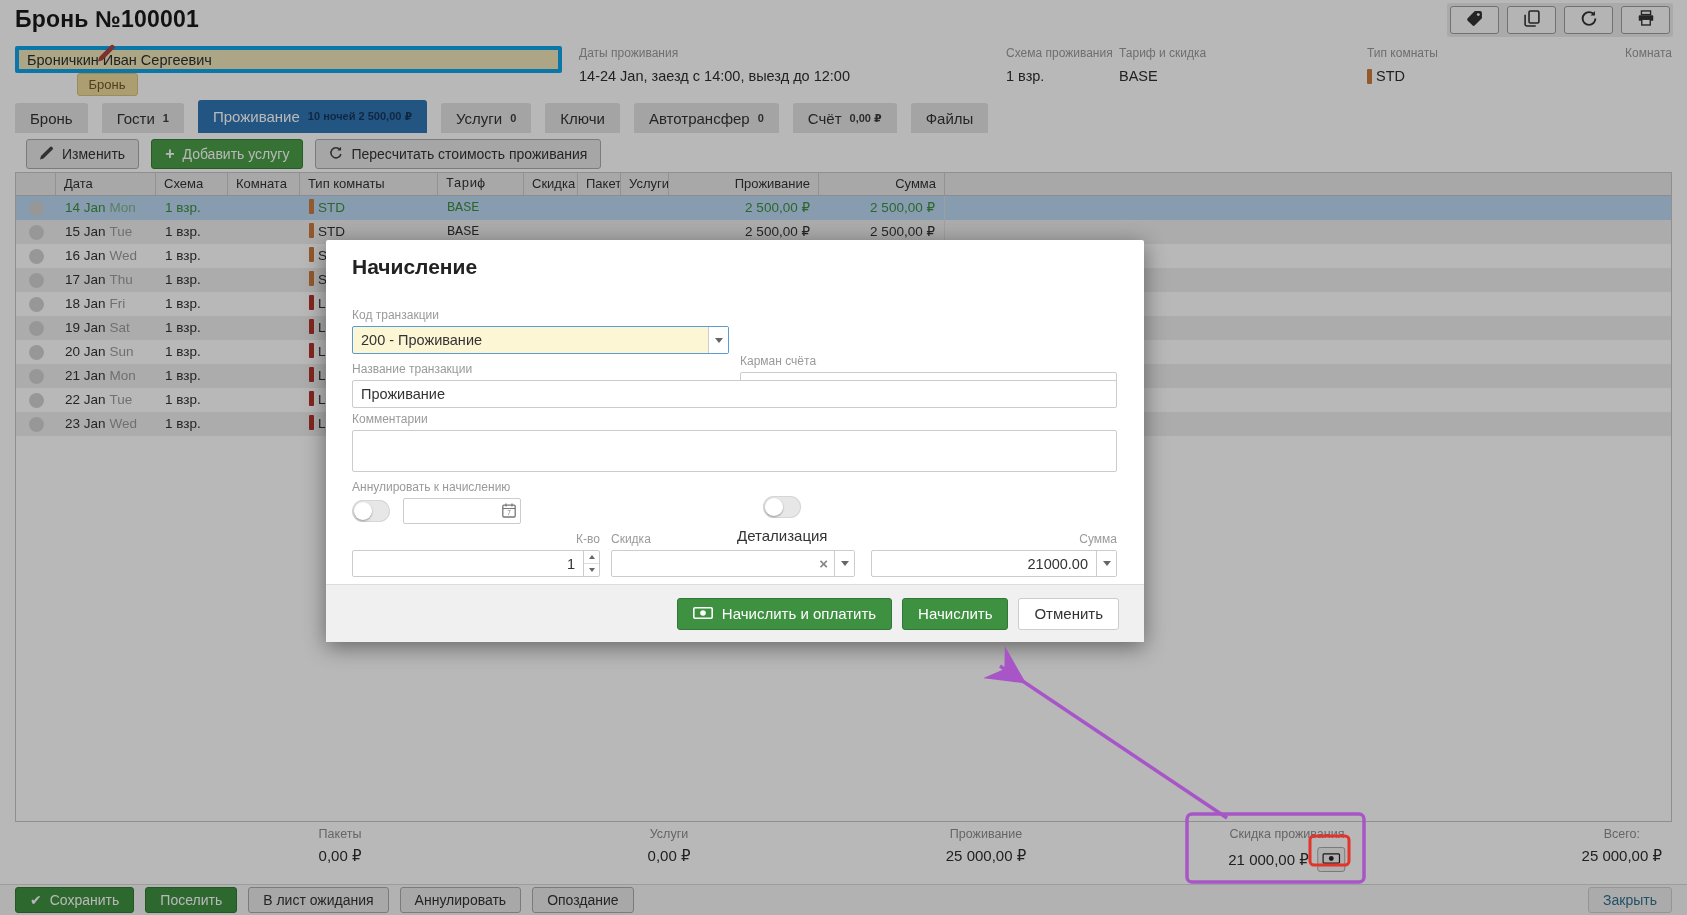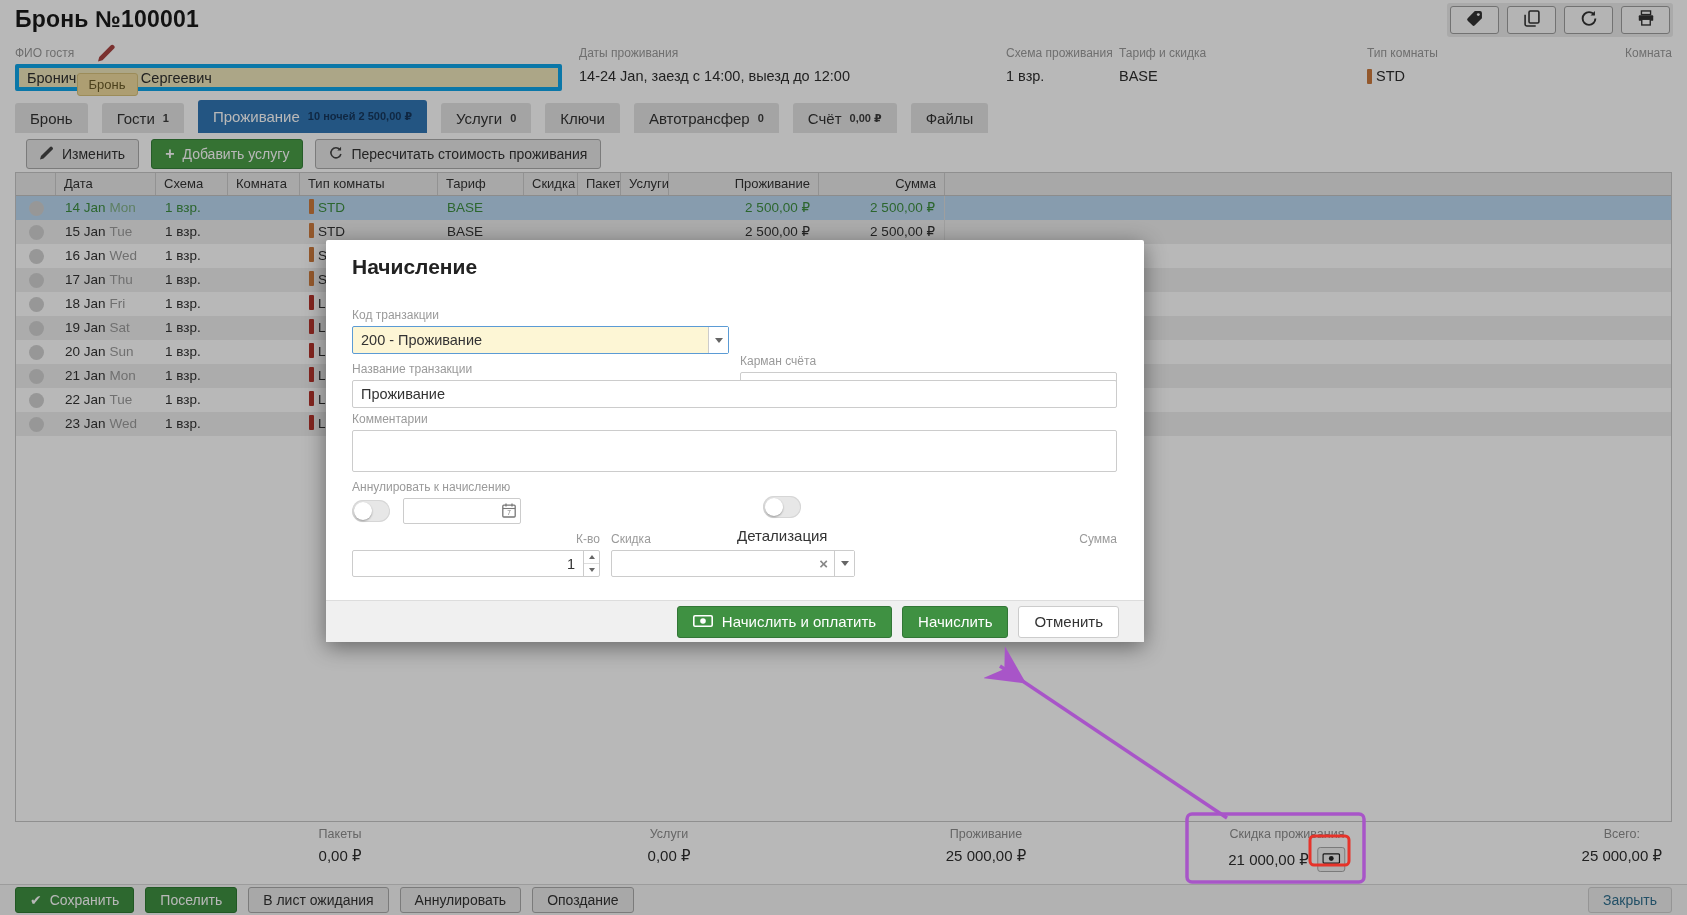--- a/index.html
+++ b/index.html
@@ -49,21 +49,21 @@
   .th{padding:0 8px;border-right:1px solid #cbcbcb;white-space:nowrap;overflow:hidden;}
   .th.c-fill{border-right:none;}
   .trow{display:flex;height:24px;line-height:24px;font-size:13.5px;color:#333;flex:0 0 auto;cursor:pointer;}
   .trow:nth-child(even){background:#efefef;}
   .trow.selected{background:#bcd9f2;}
   .trow.selected .td, .trow.selected .date-txt{color:#3e8e41;}
   .trow.selected .dow{color:#82b189;}
   .td{padding:0 9px;white-space:nowrap;overflow:hidden;}
   .c-sel{width:40px;display:flex;align-items:center;justify-content:center;padding:0;}
   .c-date{width:100px;}.c-scheme{width:72px;}.c-room{width:72px;}.c-type{width:138px;}
-  .c-tariff{width:86px;}.c-disc{width:54px;}.c-pack{width:43px;}.c-serv{width:48px;}
+  .c-tariff{width:86px;font-family:Liberation Mono, monospace;}.c-disc{width:54px;}.c-pack{width:43px;}.c-serv{width:48px;}
   .c-lodge{width:150px;text-align:right;}.c-sum{width:126px;text-align:right;}
   .td.c-sum{border-right:1px solid #ddd;}
   .c-fill{flex:1;}
   .rowdot{width:15px;height:15px;border-radius:50%;background:#d2d2d2;}
   .date-txt{color:#333;}
   .dow{color:#9b9b9b;margin-left:4px;}
   .c-type .typebar{margin-right:4px;vertical-align:-2px;}
   .table-empty{flex:1;background:#fff;}
 
   
@@ -124,21 +124,21 @@
   .spinbox{position:absolute;top:1px;right:1px;bottom:1px;width:16px;border-left:1px solid #ccc;
            display:flex;flex-direction:column;}
   .spin{flex:1;display:flex;align-items:center;justify-content:center;cursor:pointer;}
   .spin:first-child{border-bottom:1px solid #ddd;}
   .up{width:0;height:0;border-left:3.5px solid transparent;border-right:3.5px solid transparent;border-bottom:4px solid #666;}
   .dn{width:0;height:0;border-left:3.5px solid transparent;border-right:3.5px solid transparent;border-top:4px solid #666;}
   #f-qty .tb{text-align:right;padding-right:24px;height:27px;}
   #f-disc .tb{padding-right:46px;height:27px;}
   .clearx{position:absolute;right:27px;top:6px;color:#888;font-size:15px;font-weight:bold;line-height:15px;cursor:pointer;}
   #f-amount .tb{text-align:right;padding-right:28px;height:27px;}
-  .m-footer{position:absolute;left:0;right:0;bottom:0;height:42px;background:#f0f0f0;border-top:1px solid #ddd;
+  .m-footer{position:absolute;left:0;right:0;bottom:0;height:58px;background:#f0f0f0;border-top:1px solid #ddd;
             display:flex;align-items:center;justify-content:flex-end;gap:10px;padding-right:25px;}
   .mbtn{height:32px;padding:0 15px;border-radius:3px;font-size:15px;display:inline-flex;align-items:center;
         gap:9px;cursor:pointer;font-family:inherit;border:1px solid #ccc;background:#fff;color:#333;}
   .mbtn.green{background:#3f9142;border-color:#327636;color:#fff;}
 
   
   .annot{position:absolute;inset:0;z-index:30;pointer-events:none;}
 </style>
 </head>
 <body>
@@ -178,21 +178,20 @@
       <span><svg width="18" height="17" viewBox="0 0 16 16">
             <rect x="3.7" y="0.9" width="8.6" height="3.4" fill="none" stroke="#333" stroke-width="1.3"></rect>
             <rect x="1.2" y="5" width="13.6" height="5.2" rx="0.8" fill="#333"></rect>
             <rect x="4" y="8.7" width="8" height="5.4" fill="#fff" stroke="#333" stroke-width="1.3"></rect>
           </svg></span>
     </button>
   </div>
 
   <div class="hdr-fields">
     <div class="hfield" style="left:15px">
-      <div class="f-label">ФИО гостя</div>
       <input class="guest-input" readonly="" value="Броничкин Иван Сергеевич" style="">
     </div>
     <div class="hfield" style="left:579px">
       <div class="f-label">Даты проживания</div>
       <div class="hval" style="margin-top:8px">14-24 Jan, заезд с 14:00, выезд до 12:00</div>
     </div>
     <div class="hfield" style="left:1006px">
       <div class="f-label">Схема проживания</div>
       <div class="hval" style="margin-top:8px">1 взр.</div>
     </div>
@@ -578,20 +577,26 @@
         <input class="tb" style="">
         <span class="clearx">×</span>
         <span class="caretbox">
             <span class="caret"></span>
           </span>
       </div>
     </div>
 
     <div class="m-field" id="f-amount">
       <div class="f-label">Сумма</div>
+      <div class="combo">
+        <input class="tb" value="21000.00" style="">
+        <span class="caretbox">
+            <span class="caret"></span>
+          </span>
+      </div>
     </div>
 
     <div class="m-footer">
       <button class="mbtn green">
         <span><svg width="20" height="12" viewBox="0 0 20 12">
               <rect x="0.8" y="0.8" width="18.4" height="10.4" rx="1.2" fill="none" stroke="currentColor" stroke-width="1.6"></rect>
               <circle cx="10" cy="6" r="2.8" fill="currentColor"></circle>
             </svg></span>
         <span>Начислить и оплатить</span>
       </button>

